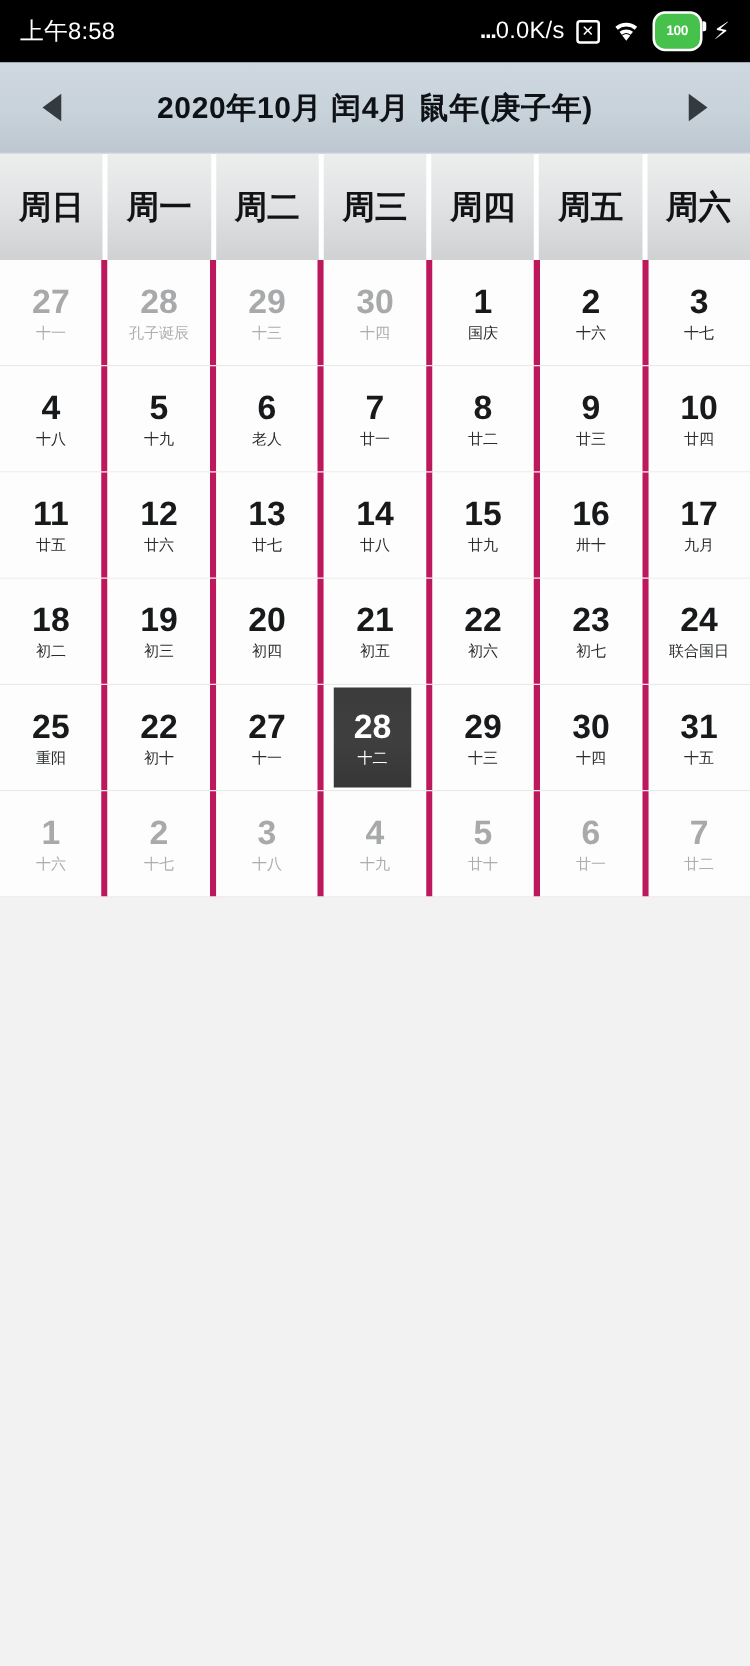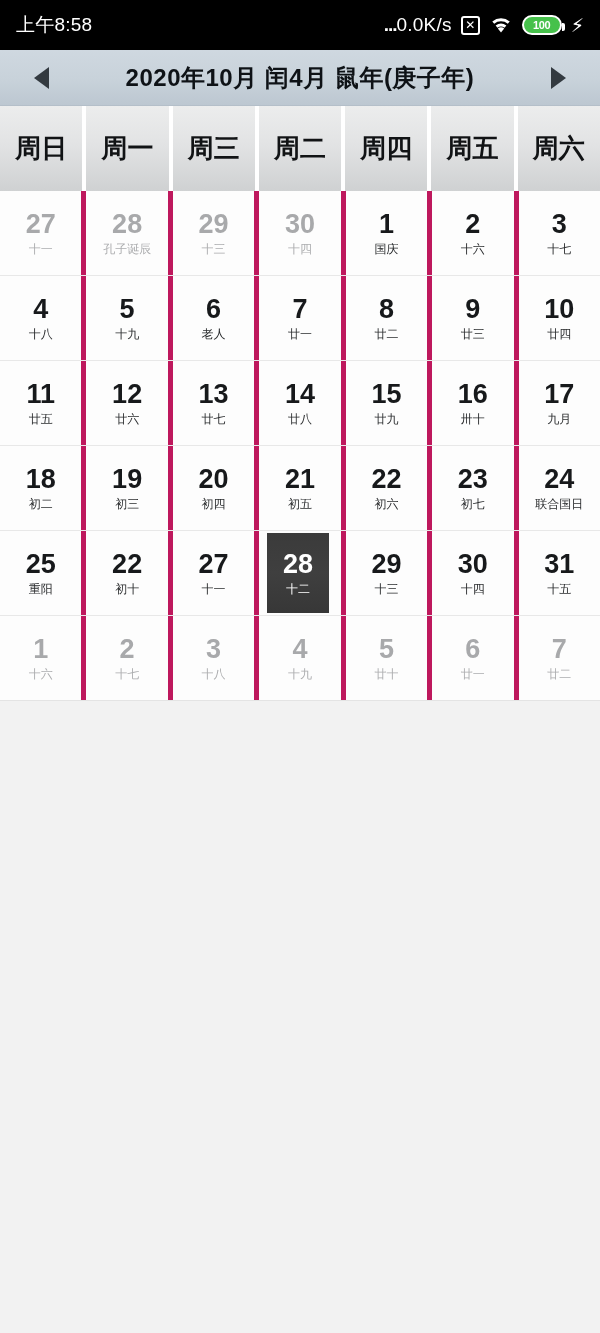--- a/index.html
+++ b/index.html
@@ -22,34 +22,34 @@
   .sb-speed { font-size:19px; letter-spacing:.2px; white-space:nowrap; }
   .dots { letter-spacing:-1px; font-weight:bold; }
 
   .ico-nosim {
     width:19px; height:19px; border:2px solid #fff; border-radius:3px;
     display:flex; align-items:center; justify-content:center;
     font-size:12px; line-height:1; font-weight:bold;
   }
   .ico-wifi { width:24px; height:18px; display:block; }
   .battery {
-    width:40px; height:20px; border:2px solid #ffffff; border-radius:10px;
+    width:40px; height:32px; border:2px solid #ffffff; border-radius:10px;
     background:#46c14b; position:relative;
     display:flex; align-items:center; justify-content:center;
   }
   .battery:after {
     content:""; position:absolute; right:-5px; top:6px;
     width:3px; height:8px; background:#fff; border-radius:0 2px 2px 0;
   }
   .battery span { font-size:11px; font-weight:bold; color:#ffffff; letter-spacing:-.3px; }
   .bolt { font-size:19px; line-height:1; }
 
   
   .titlebar {
-    height:56px;
+    height:73px;
     background:linear-gradient(to bottom,#cfd8e0 0%,#c8d2da 55%,#bcc7d1 100%);
     display:flex; align-items:center; justify-content:space-between;
     padding:0 34px; border-bottom:1px solid #b4bfc9;
   }
   .nav-arrow {
     width:0; height:0; cursor:pointer;
     border-top:11px solid transparent; border-bottom:11px solid transparent;
   }
   .nav-prev { border-right:15px solid #333a40; }
   .nav-next { border-left:15px solid #333a40; }
@@ -127,24 +127,24 @@
   </div>
 
   <div class="weekhead" id="weekhead">
       <div class="wcell">
         <span>周日</span>
       </div>
       <div class="wcell">
         <span>周一</span>
       </div>
       <div class="wcell">
+        <span>周二</span>
+      </div>
+      <div class="wcell">
         <span>周三</span>
-      </div>
-      <div class="wcell">
-        <span>周二</span>
       </div>
       <div class="wcell">
         <span>周四</span>
       </div>
       <div class="wcell">
         <span>周五</span>
       </div>
       <div class="wcell">
         <span>周六</span>
       </div>

